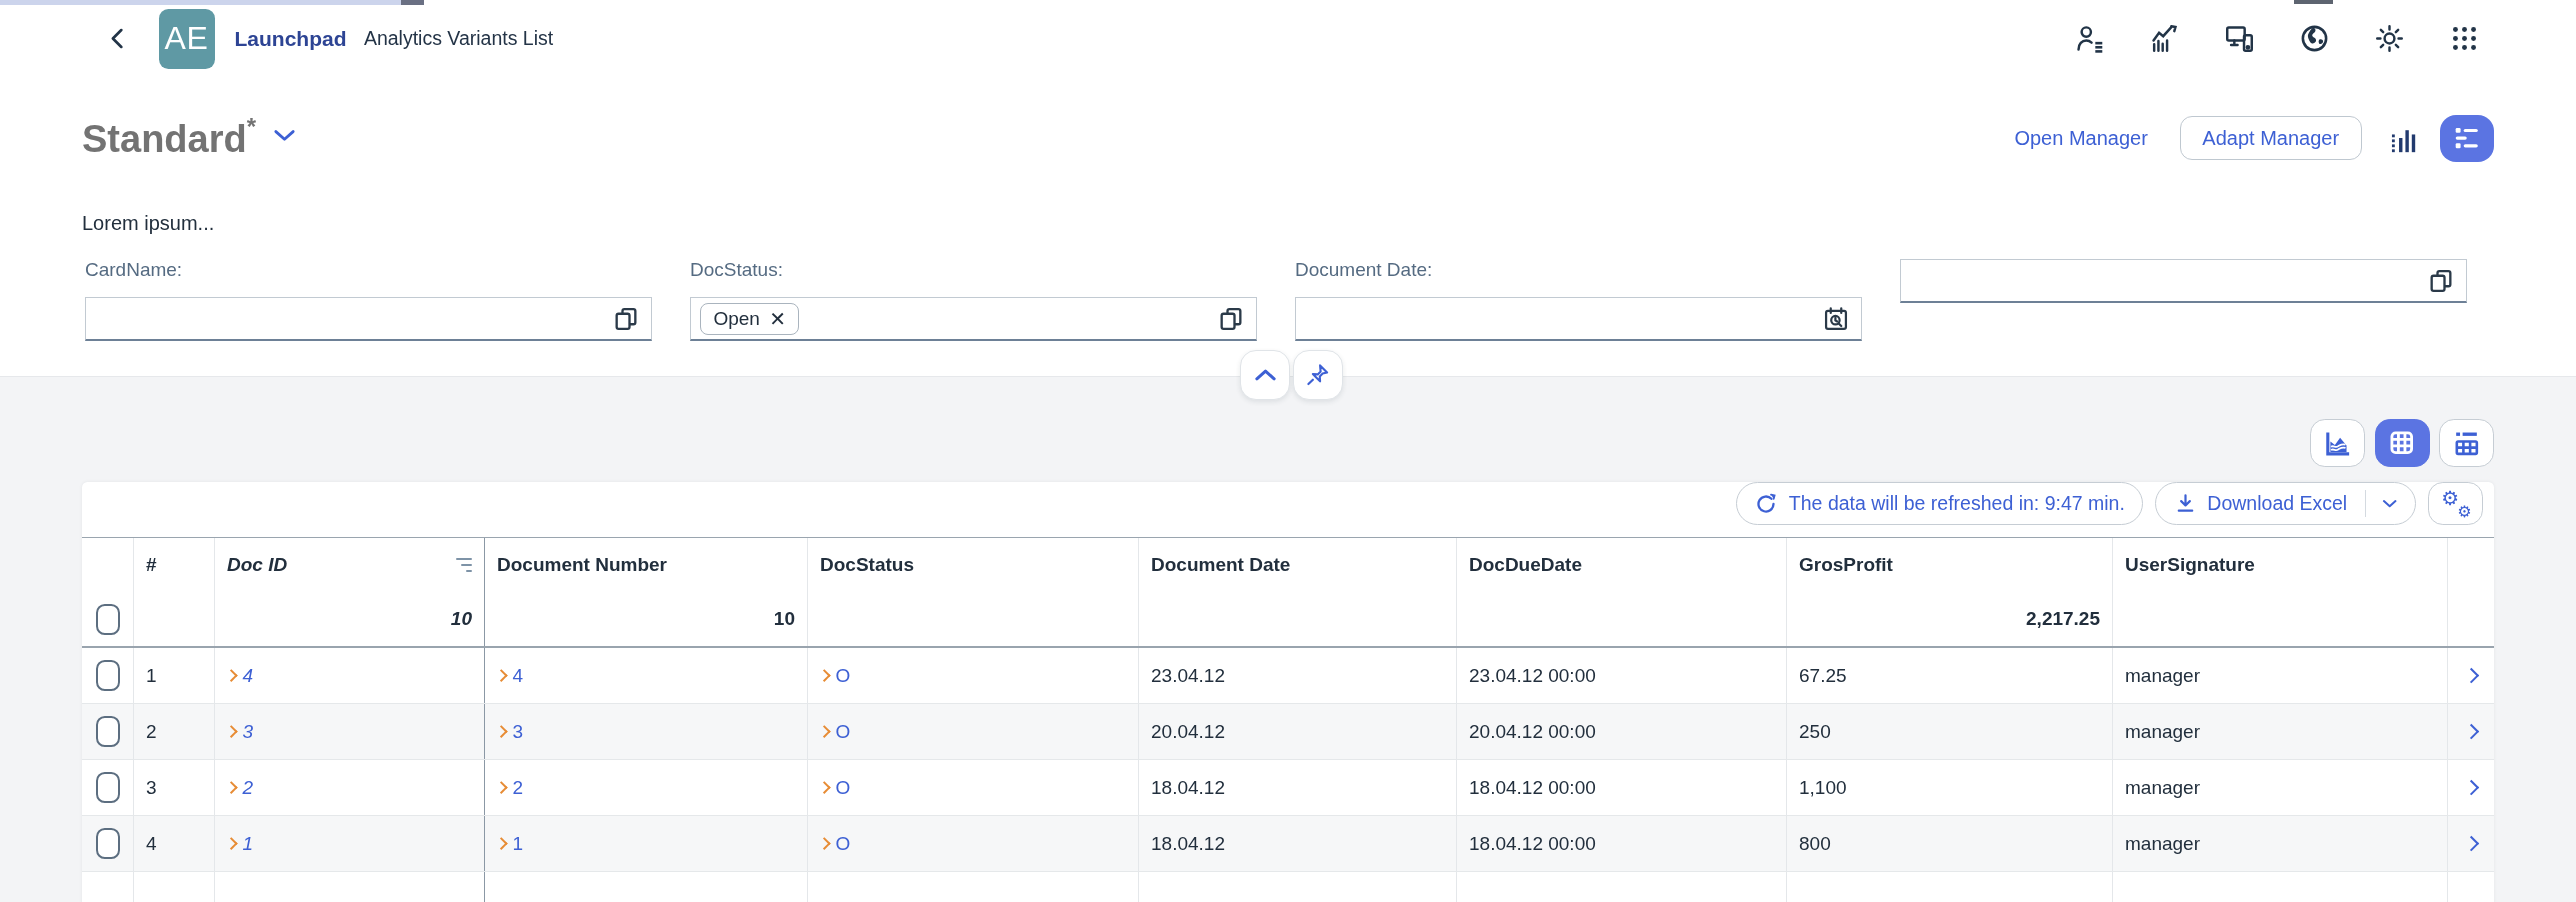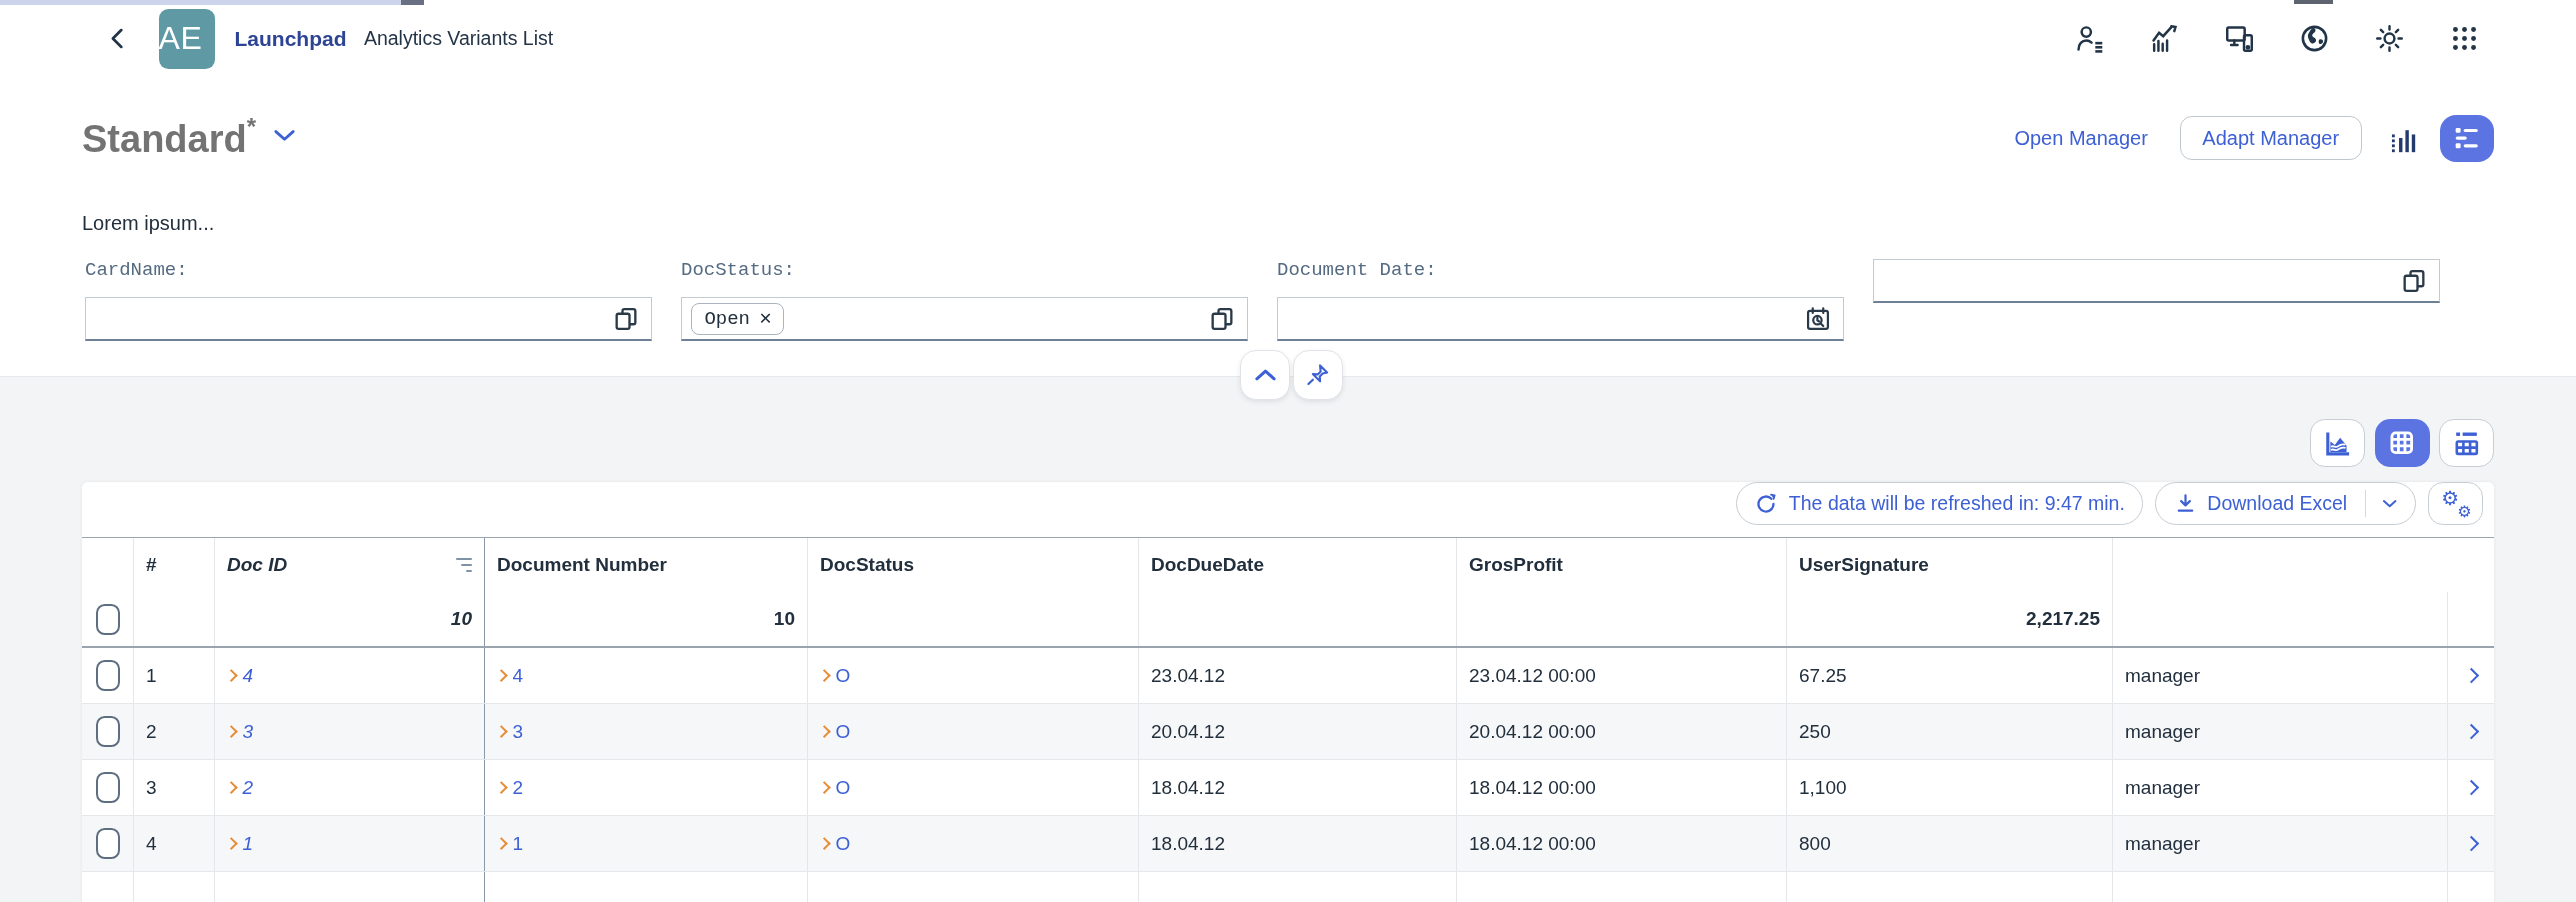--- a/index.html
+++ b/index.html
@@ -20,21 +20,21 @@
 
   
   .shell-header {
     position:absolute; top:5.4px; left:0; right:0; height:67px;
     background:#fff; display:flex; align-items:center; padding:0 96px 0 81px;
   }
   .back-btn { width:32px; height:32px; display:flex; align-items:center; justify-content:center; margin-left:21.5px; cursor:pointer; }
   .app-logo {
     width:56px; height:60px; border-radius:9.4px; background:#5f99a4;
     color:#fff; font-size:32px; font-weight:400; letter-spacing:0.7px;
-    display:flex; align-items:center; justify-content:flex-start; margin-left:24px;
+    display:flex; align-items:center; justify-content:center; margin-left:24px;
   }
   .app-name { margin-left:20px; font-size:21px; font-weight:700; color:#2d4494; }
   .page-subtitle { margin-left:17.4px; font-size:19.5px; color:#243447; }
   .shell-icons { margin-left:auto; display:flex; align-items:center; gap:44px; }
   .shell-icon-btn { width:31px; height:31px; display:flex; align-items:center; justify-content:center; cursor:pointer; }
 
   
   .title-row {
     position:absolute; top:99px; left:0; right:0; height:78px;
     display:flex; align-items:center; padding:0 82px;
@@ -51,21 +51,21 @@
   .equalizer-btn { margin-left:23px; width:38px; height:38px; display:flex; align-items:center; justify-content:center; cursor:pointer; }
   .filterfields-btn {
     margin-left:17.4px; width:54px; height:47px; border-radius:16px; background:#5b74e2;
     display:flex; align-items:center; justify-content:center; cursor:pointer;
   }
 
   
   .lorem-text { position:absolute; top:212px; left:82px; font-size:20px; color:#222f3d; }
   .filter-grid {
     position:absolute; top:259px; left:85px;
-    display:grid; grid-template-columns:repeat(4, 567px); column-gap:29px;font-family:Liberation Mono, monospace;
+    display:grid; grid-template-columns:repeat(4, 567px); column-gap:38px;
   }
   .filter-label { font-size:19px; color:#556b82; margin-bottom:16px; }
   .filter-input {
     position:relative; height:44px; background:#fff;
     border:1.3px solid #c2cad2; border-bottom:2.7px solid #6d8096; border-radius:0;
     display:flex; align-items:center; padding:0 47px 0 9.4px;
   }
   .input-icon { position:absolute; right:10.7px; top:50%; transform:translateY(-50%); cursor:pointer; }
   .token {
     display:flex; align-items:center; gap:9.4px; height:32px; padding:0 12px;
@@ -370,20 +370,21 @@
     <div class="td th sep-dark spread">
       <span>Doc ID</span>
       <span class="filter-col-icon">
           <i></i>
           <i></i>
           <i></i>
         </span>
     </div>
     <div class="td th">Document Number</div>
     <div class="td th">DocStatus</div>
+    <div class="td th">Document Date</div>
     <div class="td th">DocDueDate</div>
     <div class="td th">GrosProfit</div>
     <div class="td th">UserSignature</div>
     <div class="td"></div>
   </div>
 
   <div class="grid-row totals-row">
     <div class="td center">
         <span class="checkbox"></span>
       </div>

